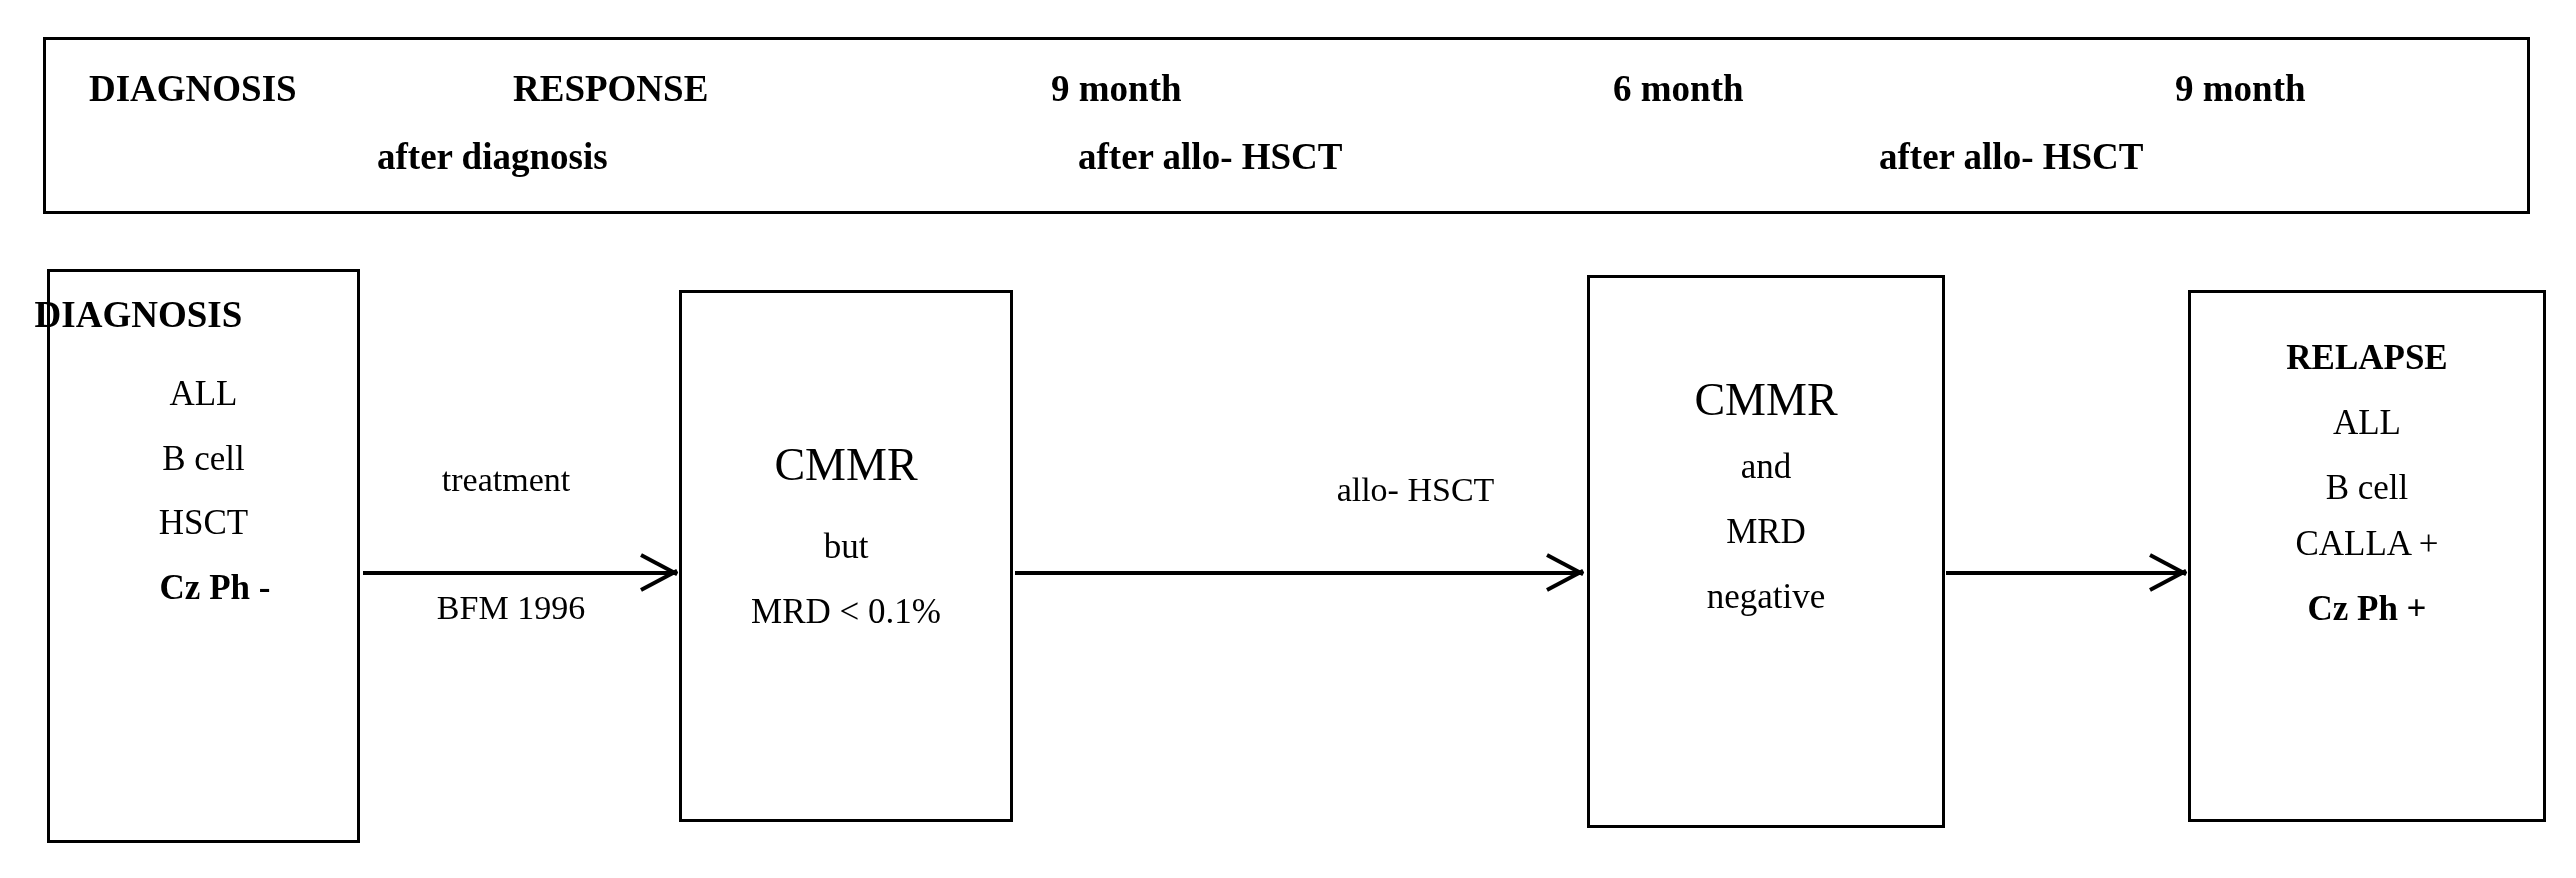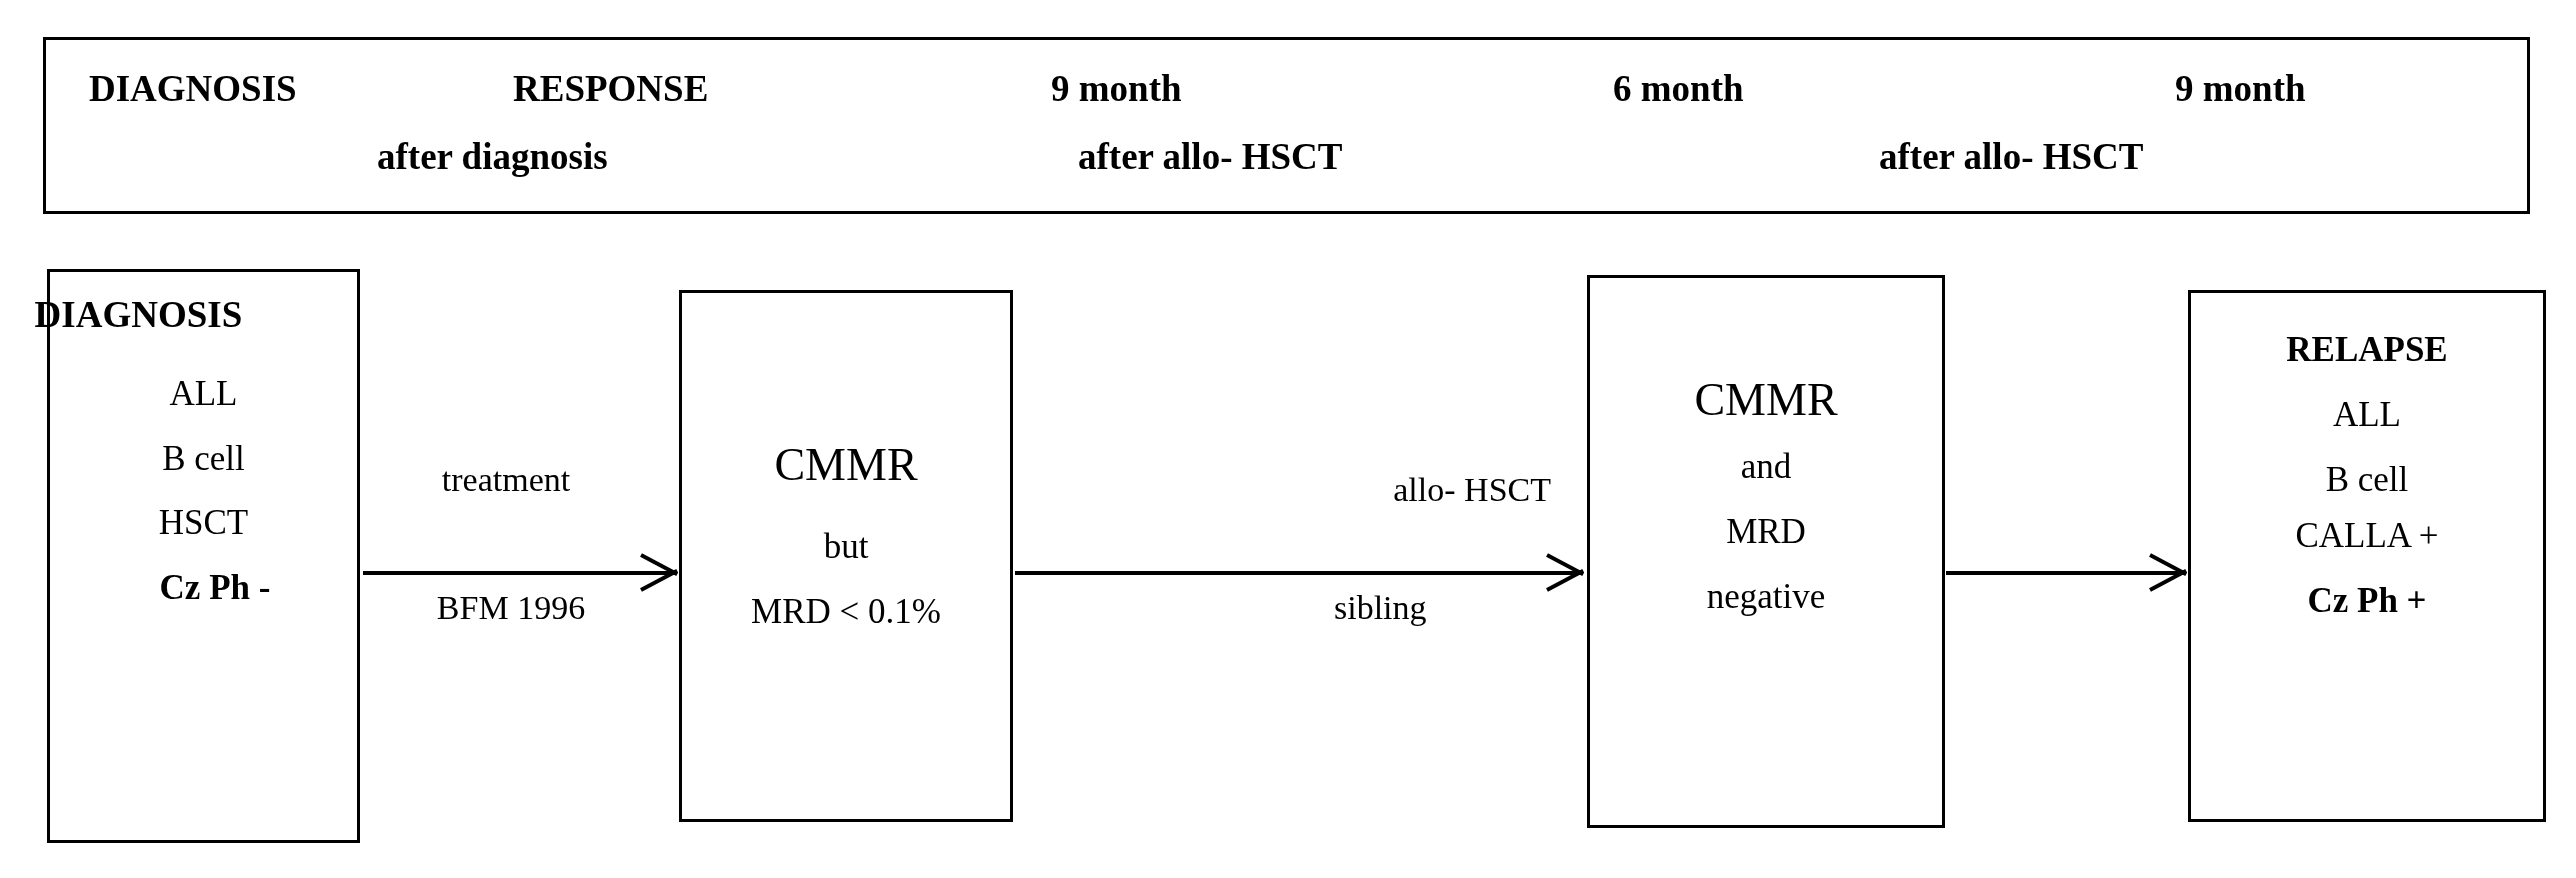--- a/index.html
+++ b/index.html
@@ -131,39 +131,38 @@
       <div class="box-line big">CMMR</div>
       <div class="box-line" style="margin-top:40px;">but</div>
       <div class="box-line" style="margin-top:28px;">MRD &lt; 0.1%</div>
     </div>
   </div>
 
   <div class="arrow" style="left:1015px; top:571px; width:568px;">
     <div class="shaft" style="width:568px;"></div>
     <div class="head" style="left:532px;"></div>
   </div>
-  <div class="arrow-label" style="left:1208px; top:473px; width:343px; text-align:right;">allo- HSCT</div>
-  <div class="arrow-label" style="left:1334px; top:591px; width:343px; text-align:left;">sibling</div>
+  <div class="arrow-label" style="left:1244px; top:473px; width:343px; text-align:center;">allo- HSCT</div>
 
   <div class="flow-box" style="left:1587px; top:275px; width:358px; height:553px;">
     <div class="box-inner" style="top:98px;">
       <div class="box-line big">CMMR</div>
       <div class="box-line" style="margin-top:25px;">and</div>
       <div class="box-line" style="margin-top:28px;">MRD</div>
       <div class="box-line" style="margin-top:28px;">negative</div>
     </div>
   </div>
 
   <div class="arrow" style="left:1946px; top:571px; width:240px;">
     <div class="shaft" style="width:240px;"></div>
     <div class="head" style="left:204px;"></div>
   </div>
 
   <div class="flow-box" style="left:2188px; top:290px; width:358px; height:532px;">
-    <div class="box-inner" style="top:39px;">
+    <div class="box-inner" style="top:47px;">
       <div class="box-line bold">RELAPSE</div>
       <div class="box-line" style="margin-top:28px;">ALL</div>
       <div class="box-line" style="margin-top:28px;">B cell</div>
       <div class="box-line" style="margin-top:20px;">CALLA +</div>
       <div class="box-line bold" style="margin-top:28px;">Cz Ph +</div>
     </div>
   </div>
 
 </div>
 

